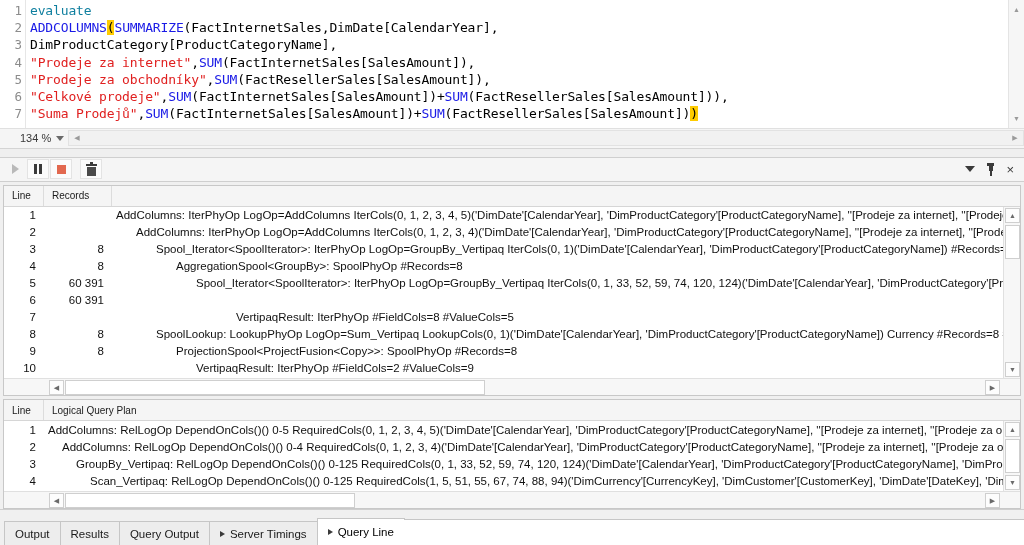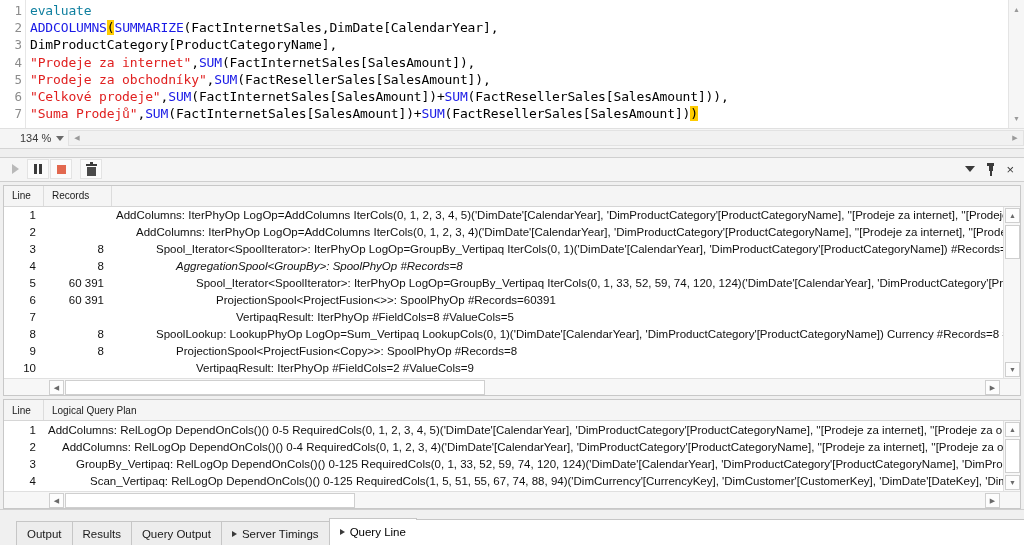--- a/index.html
+++ b/index.html
@@ -290,21 +290,21 @@
   .grid-hscroll.log .sb-thumb { width: 290px; }
 
   
   .spacer-bottom { flex: 1; background: #f0f0f0; }
   .tabbar {
     height: 36px;
     background: #f0f0f0;
     border-top: 1px solid #cfcfcf;
     display: flex;
     align-items: flex-end;
-    padding-left: 16px;
+    padding-left: 4px;
     box-sizing: border-box;
   }
   .tab {
     height: 24px;
     padding: 0 10px;
     display: flex; align-items: center; gap: 5px;
     font-size: 11.5px;
     color: #1a1a1a;
     background: #ededed;
     border: 1px solid #c6c6c6;
@@ -418,31 +418,30 @@
             <div class="c-plan" style="padding-left: 24px;">AddColumns: IterPhyOp LogOp=AddColumns IterCols(0, 1, 2, 3, 4)('DimDate'[CalendarYear], 'DimProductCategory'[ProductCategoryName], ''[Prodeje za internet], ''[Prodeje z</div>
           </div>
           <div class="row">
             <div class="c-line">3</div>
             <div class="c-rec">8</div>
             <div class="c-plan" style="padding-left: 44px;">Spool_Iterator&lt;SpoolIterator&gt;: IterPhyOp LogOp=GroupBy_Vertipaq IterCols(0, 1)('DimDate'[CalendarYear], 'DimProductCategory'[ProductCategoryName]) #Records=8 #K</div>
           </div>
           <div class="row">
             <div class="c-line">4</div>
             <div class="c-rec">8</div>
-            <div class="c-plan" style="padding-left: 64px; font-style: italic;">AggregationSpool&lt;GroupBy&gt;: SpoolPhyOp #Records=8</div>
+            <div class="c-plan" style="padding-left: 64px;">AggregationSpool&lt;GroupBy&gt;: SpoolPhyOp #Records=8</div>
           </div>
           <div class="row">
             <div class="c-line">5</div>
             <div class="c-rec">60 391</div>
             <div class="c-plan" style="padding-left: 84px;">Spool_Iterator&lt;SpoolIterator&gt;: IterPhyOp LogOp=GroupBy_Vertipaq IterCols(0, 1, 33, 52, 59, 74, 120, 124)('DimDate'[CalendarYear], 'DimProductCategory'[ProductCa</div>
           </div>
           <div class="row">
             <div class="c-line">6</div>
             <div class="c-rec">60 391</div>
-            <div class="c-plan" style="padding-left: 104px;">ProjectionSpool&lt;ProjectFusion&lt;&gt;&gt;: SpoolPhyOp #Records=60391</div>
           </div>
           <div class="row">
             <div class="c-line">7</div>
             <div class="c-rec"></div>
             <div class="c-plan" style="padding-left: 124px;">VertipaqResult: IterPhyOp #FieldCols=8 #ValueCols=5</div>
           </div>
           <div class="row">
             <div class="c-line">8</div>
             <div class="c-rec">8</div>
             <div class="c-plan" style="padding-left: 44px;">SpoolLookup: LookupPhyOp LogOp=Sum_Vertipaq LookupCols(0, 1)('DimDate'[CalendarYear], 'DimProductCategory'[ProductCategoryName]) Currency #Records=8 #Key</div>

